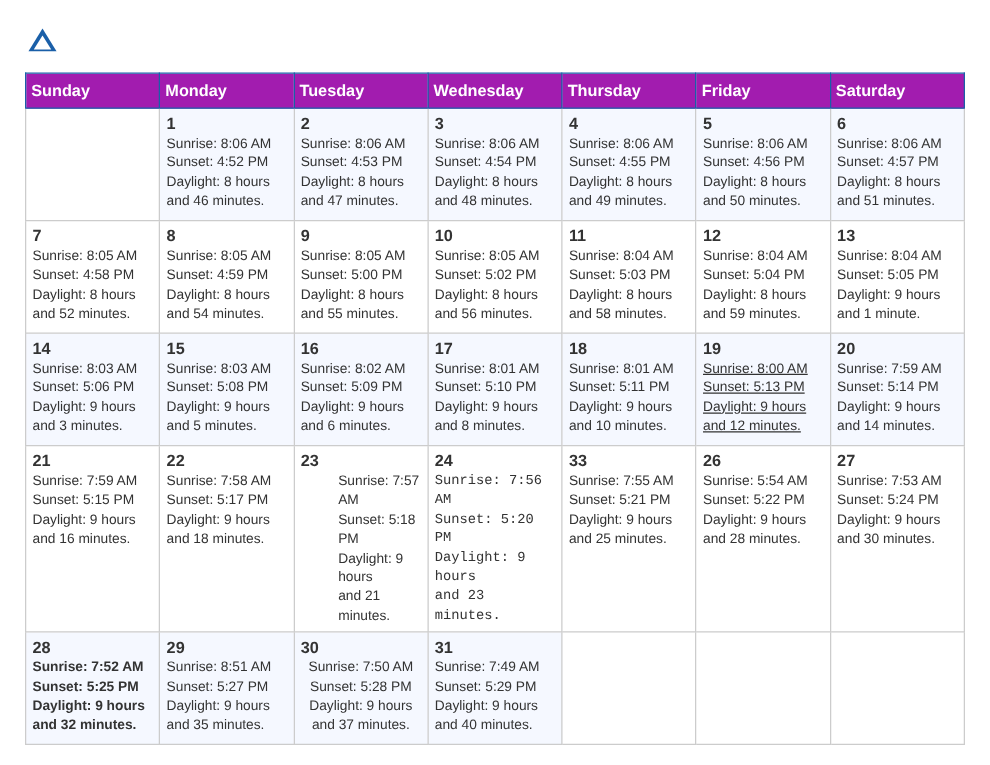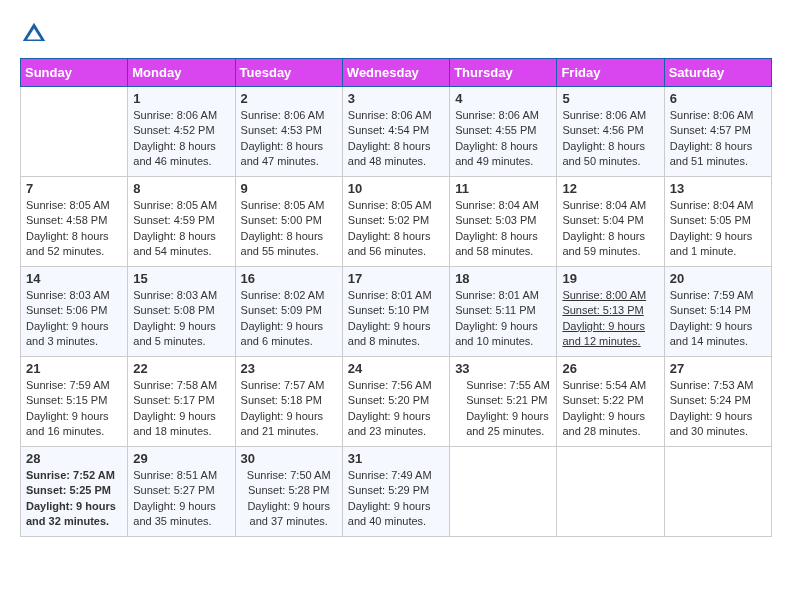--- a/index.html
+++ b/index.html
@@ -51,21 +51,21 @@
     .location {
       font-size: 15px;
       color: #555;
     }
     table {
       width: 100%;
       border-collapse: collapse;
       table-layout: fixed;
     }
     thead tr th {
-      background: #d946ef;
+      background: #a21caf;
       color: #fff;
       font-size: 13px;
       font-weight: bold;
       padding: 6px 4px;
       text-align: left;
       border: 1px solid #1a5fa8;
     }
     tbody tr td {
       vertical-align: top;
       border: 1px solid #ccc;
@@ -284,35 +284,35 @@
         </td>
         <td>
           <span class="day-number">22</span>
           <div class="day-info" style="white-space: pre-line;">Sunrise: 7:58 AM
 Sunset: 5:17 PM
 Daylight: 9 hours
 and 18 minutes.</div>
         </td>
         <td>
           <span class="day-number">23</span>
-          <div class="day-info" style="white-space: pre-line;">Sunrise: 7:57 AM
+          <div class="day-info" style="white-space: pre-line; margin-left: 30px;">Sunrise: 7:57 AM
 Sunset: 5:18 PM
 Daylight: 9 hours
 and 21 minutes.</div>
         </td>
         <td>
           <span class="day-number">24</span>
-          <div class="day-info" style="white-space: pre-line;">Sunrise: 7:56 AM
+          <div class="day-info" style="white-space: pre-line; font-family: Liberation Mono, monospace;">Sunrise: 7:56 AM
 Sunset: 5:20 PM
 Daylight: 9 hours
 and 23 minutes.</div>
         </td>
         <td>
           <span class="day-number">33</span>
-          <div class="day-info" style="white-space: pre-line; margin-left: 11px;">Sunrise: 7:55 AM
+          <div class="day-info" style="white-space: pre-line;">Sunrise: 7:55 AM
 Sunset: 5:21 PM
 Daylight: 9 hours
 and 25 minutes.</div>
         </td>
         <td>
           <span class="day-number">26</span>
           <div class="day-info" style="white-space: pre-line;">Sunrise: 5:54 AM
 Sunset: 5:22 PM
 Daylight: 9 hours
 and 28 minutes.</div>

